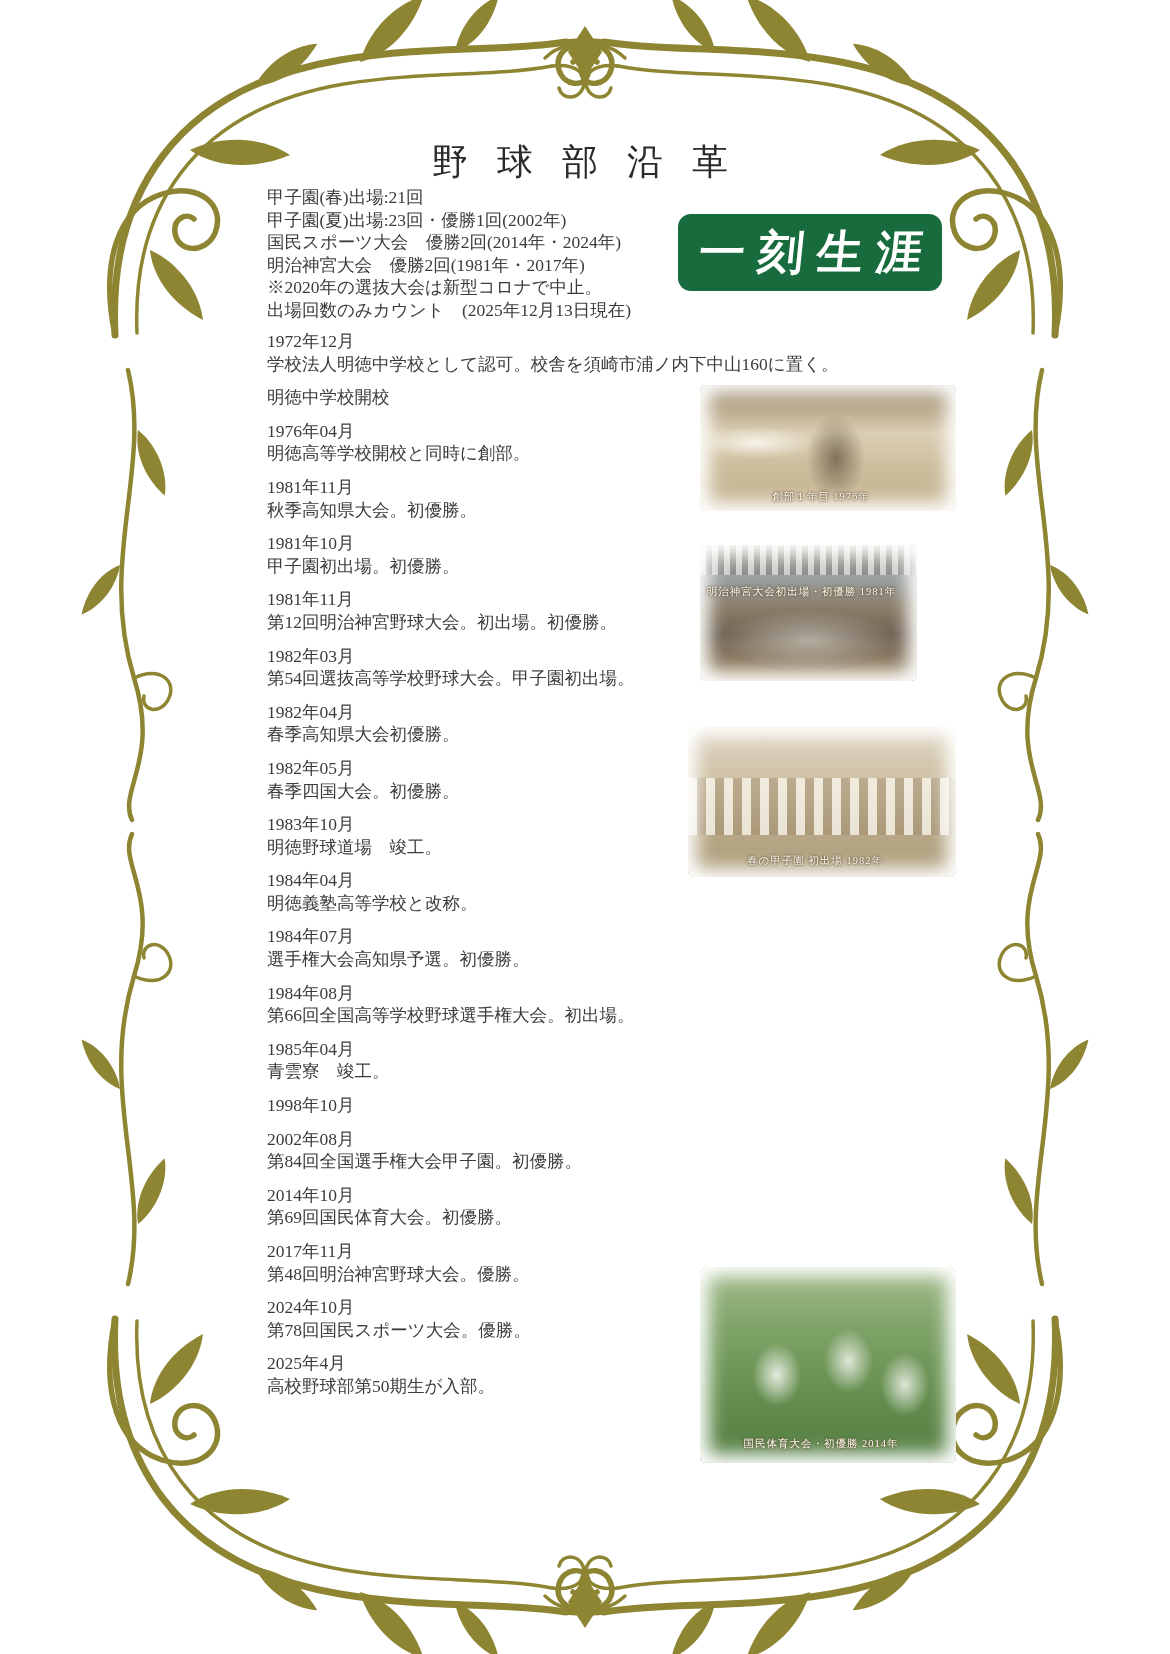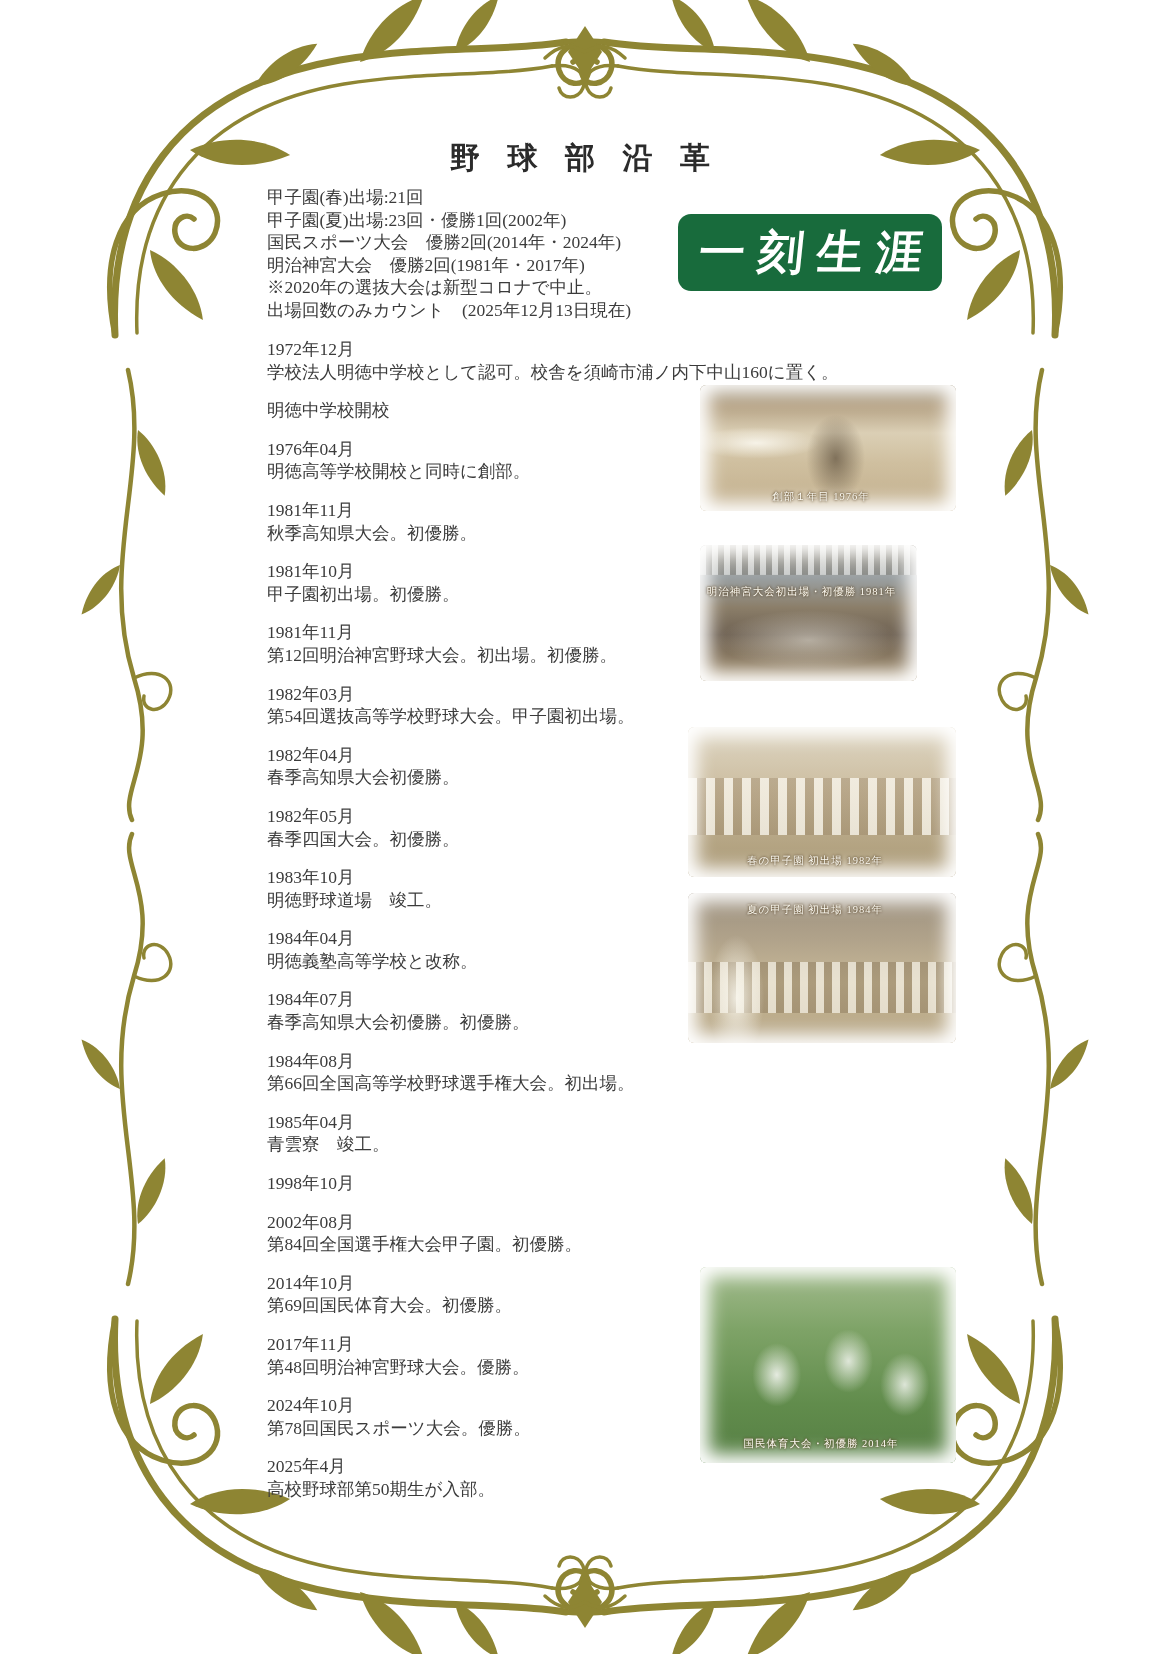--- a/index.html
+++ b/index.html
@@ -11,22 +11,22 @@
     overflow:hidden;
     font-family:"Liberation Serif","DejaVu Serif",serif;
     color:#3b3b3b;
   }
   
   .frame{position:absolute;inset:0;pointer-events:none;}
   
   .title{
     position:absolute;top:138px;left:0;right:0;
     text-align:center;
-    font-size:30px;letter-spacing:10px;
-    color:#2b2b2b;font-weight:700;
+    font-size:36px;letter-spacing:10px;
+    color:#2b2b2b;font-weight:400;
   }
   
   .summary{
     position:absolute;left:267px;top:186px;width:430px;
     font-size:17.5px;line-height:22.6px;white-space:nowrap;
   }
   
   .motto{
     position:absolute;left:678px;top:214px;width:264px;height:77px;
     background:#186b3c;border-radius:13px;
@@ -36,21 +36,21 @@
     color:#ffffff;font-size:46px;font-weight:700;
     letter-spacing:13px;padding-left:13px;
     transform:skewX(-6deg);
     font-family:"Liberation Serif","DejaVu Serif",serif;
   }
   
   .timeline{
     position:absolute;left:267px;top:322px;width:620px;
     font-size:17.5px;line-height:22.6px;
   }
-  .entry{margin:16px 0 11px 0;}
+  .entry{margin:8px 0 11px 0;}
   .entry div{white-space:nowrap;}
   
   .photo{
     position:absolute;border-radius:6px;
     box-shadow:inset 0 0 18px 9px #ffffff;
     overflow:hidden;
   }
   .caption{
     position:absolute;left:0;right:14px;text-align:center;
     color:#fdfbf3;font-size:10.5px;letter-spacing:1px;
@@ -188,21 +188,21 @@
     <div class="entry">
       <div>1983年10月</div>
       <div>明徳野球道場　竣工。</div>
     </div>
     <div class="entry">
       <div>1984年04月</div>
       <div>明徳義塾高等学校と改称。</div>
     </div>
     <div class="entry">
       <div>1984年07月</div>
-      <div>春季高知県大会初優勝。初優勝。</div>
+      <div>選手権大会高知県予選。初優勝。</div>
     </div>
     <div class="entry">
       <div>1984年08月</div>
       <div>第66回全国高等学校野球選手権大会。初出場。</div>
     </div>
     <div class="entry">
       <div>1985年04月</div>
       <div>青雲寮　竣工。</div>
     </div>
     <div class="entry">
@@ -232,20 +232,17 @@
 
   <div class="photo p1">
     <span class="caption">創部１年目 1976年</span>
   </div>
   <div class="photo p2">
     <span class="caption">明治神宮大会初出場・初優勝 1981年</span>
   </div>
   <div class="photo p3">
     <span class="caption">春の甲子園 初出場 1982年</span>
   </div>
-  <div class="photo p4">
-    <span class="caption">夏の甲子園 初出場 1984年</span>
-  </div>
   <div class="photo p6">
     <span class="caption">国民体育大会・初優勝 2014年</span>
   </div>
 
 </div>
 
 </body></html>

